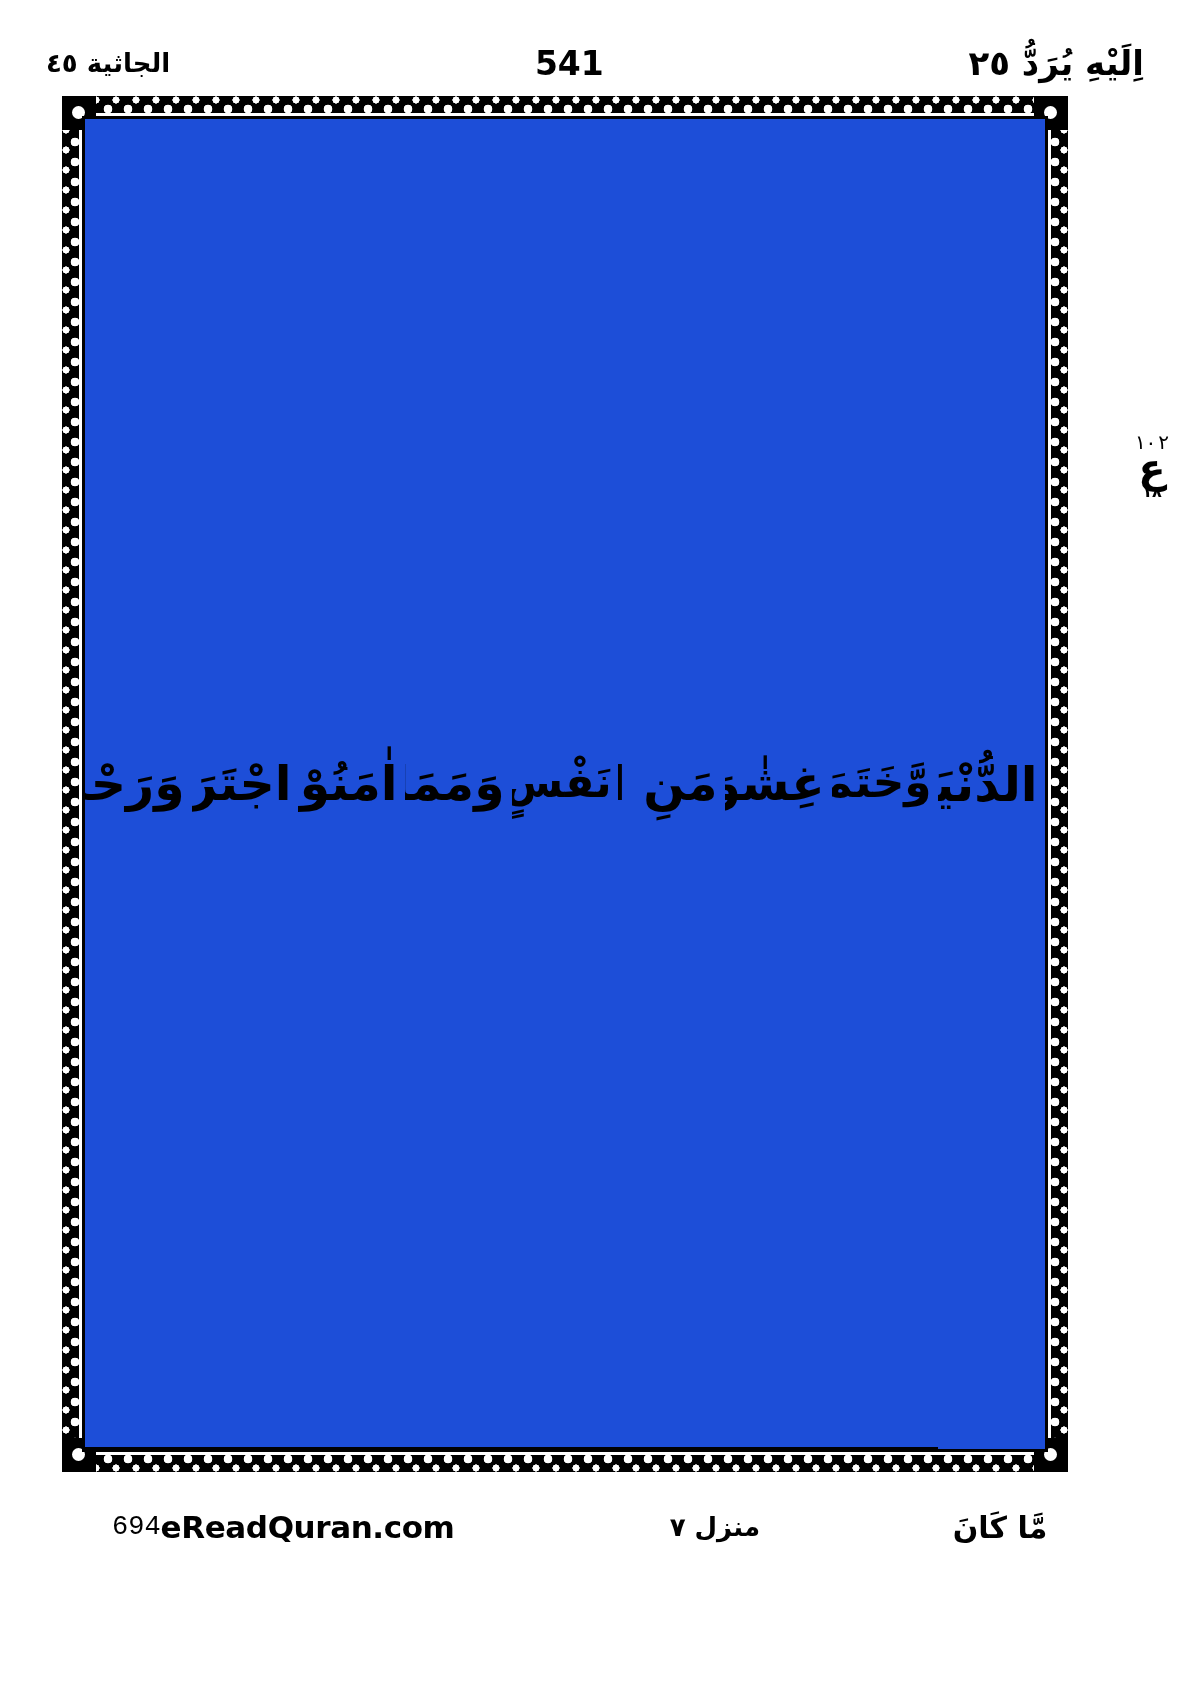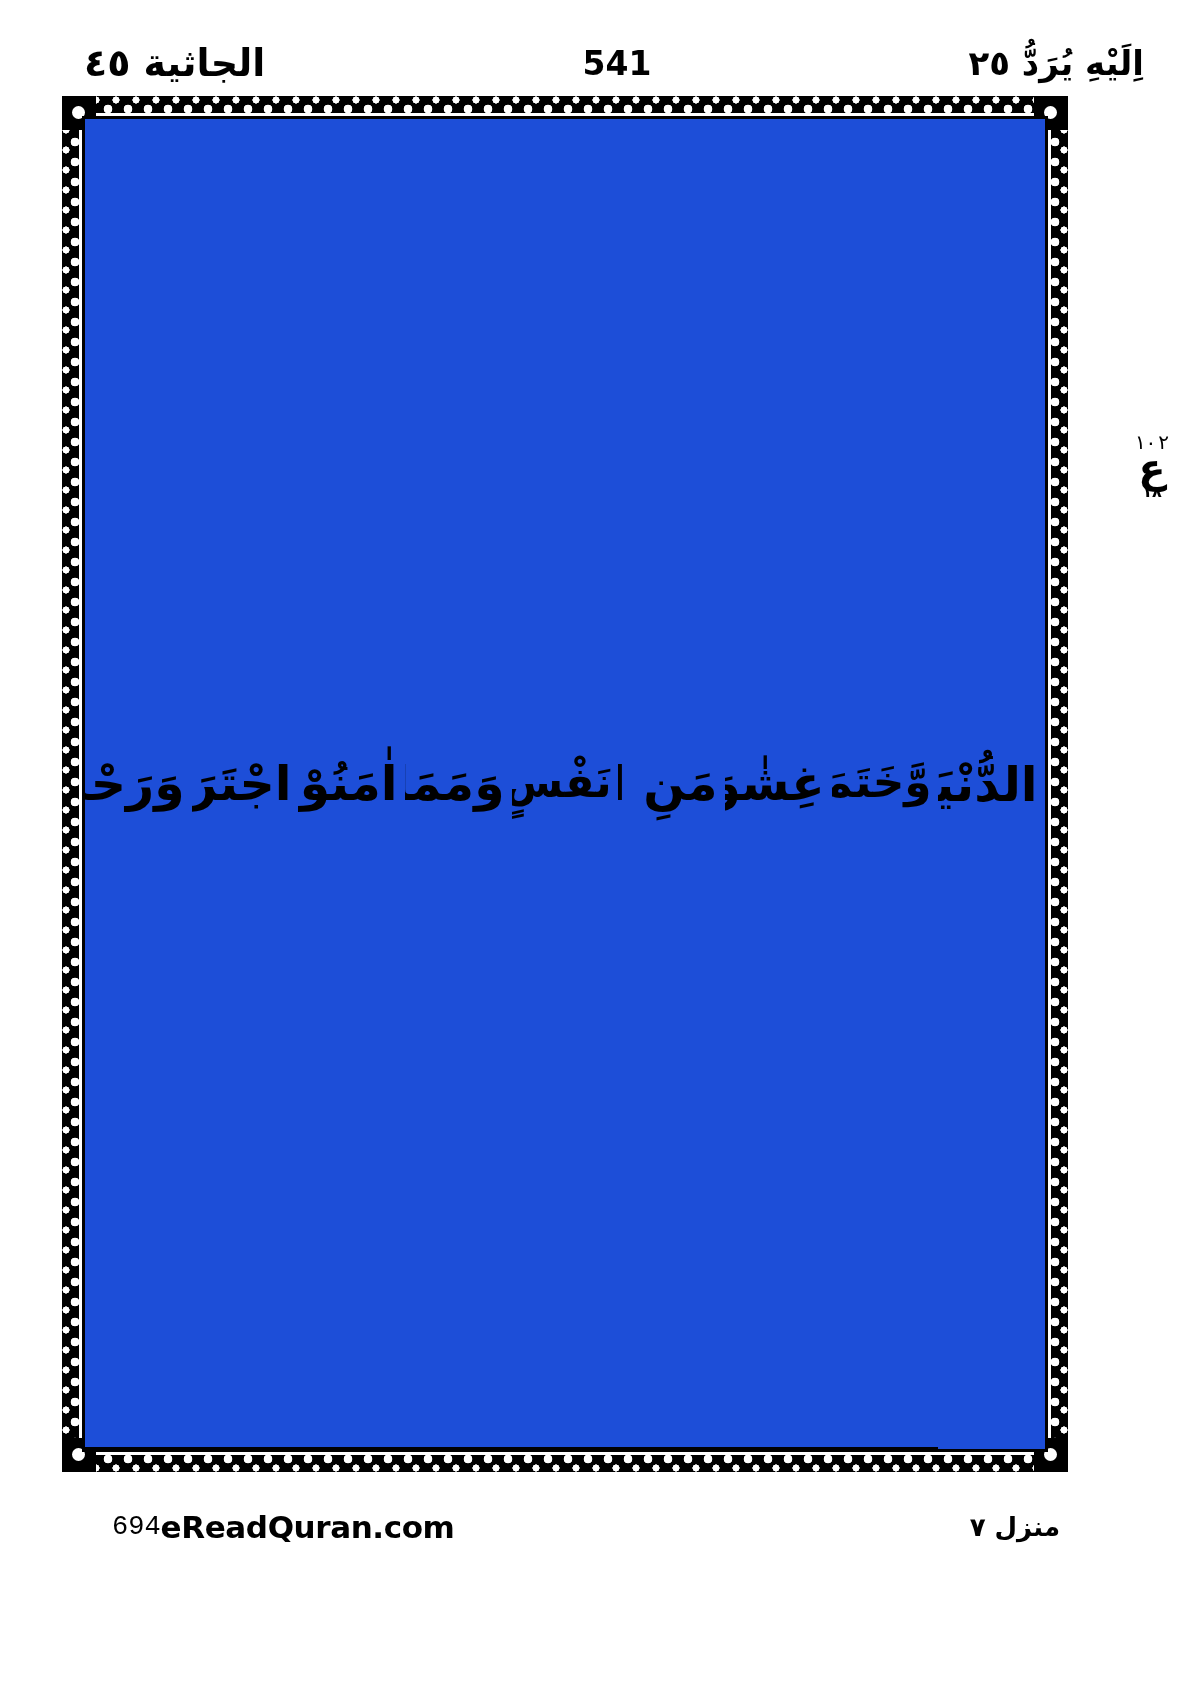--- a/index.html
+++ b/index.html
@@ -37,23 +37,22 @@
     direction: rtl;
   }
   .hdr-item {
     font-family: "DejaVu Sans", sans-serif;
     font-weight: 700;
     color: #000;
     white-space: nowrap;
     line-height: 1;
   }
   .hdr-surah {
-    font-size: 38px;
+    font-size: 26px;
     letter-spacing: 0.5px;
-    margin-left: 38px;
   }
   .hdr-page {
     font-size: 33px;
     text-align: center;
   }
   .hdr-juz {
     font-size: 34px;
   }
 
   
@@ -280,18 +279,19 @@
         <div class="ayah-line">
           <span class="ayah-text" style="font-size: 43px;">وَّخَتَمَ عَلٰى سَمْعِهٖ وَقَلْبِهٖ وَجَعَلَ عَلٰى بَصَرِهٖ</span>
         </div>
         <div class="ayah-line">
           <span class="ayah-text">الدُّنْيَا نَمُوْتُ وَنَحْيَا وَمَا يُهْلِكُنَآ اِلَّا</span>
         </div>
       </div>
   </div>
 
   <div class="footer">
+    <div class="f-left">مَّا كَانَ</div>
     <div class="f-center">منزل ٧</div>
     <div class="f-brand">eReadQuran.com</div>
     <div class="f-pageno">694</div>
   </div>
 
 </div>
 
 </body></html>

